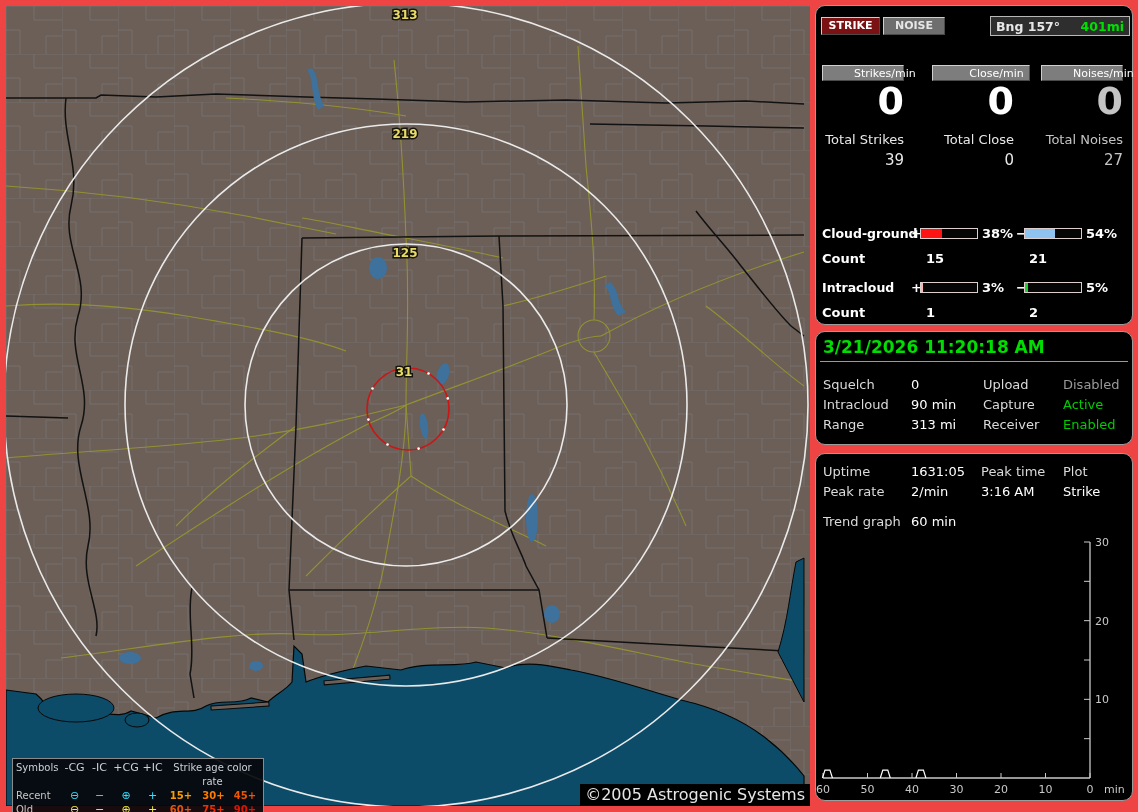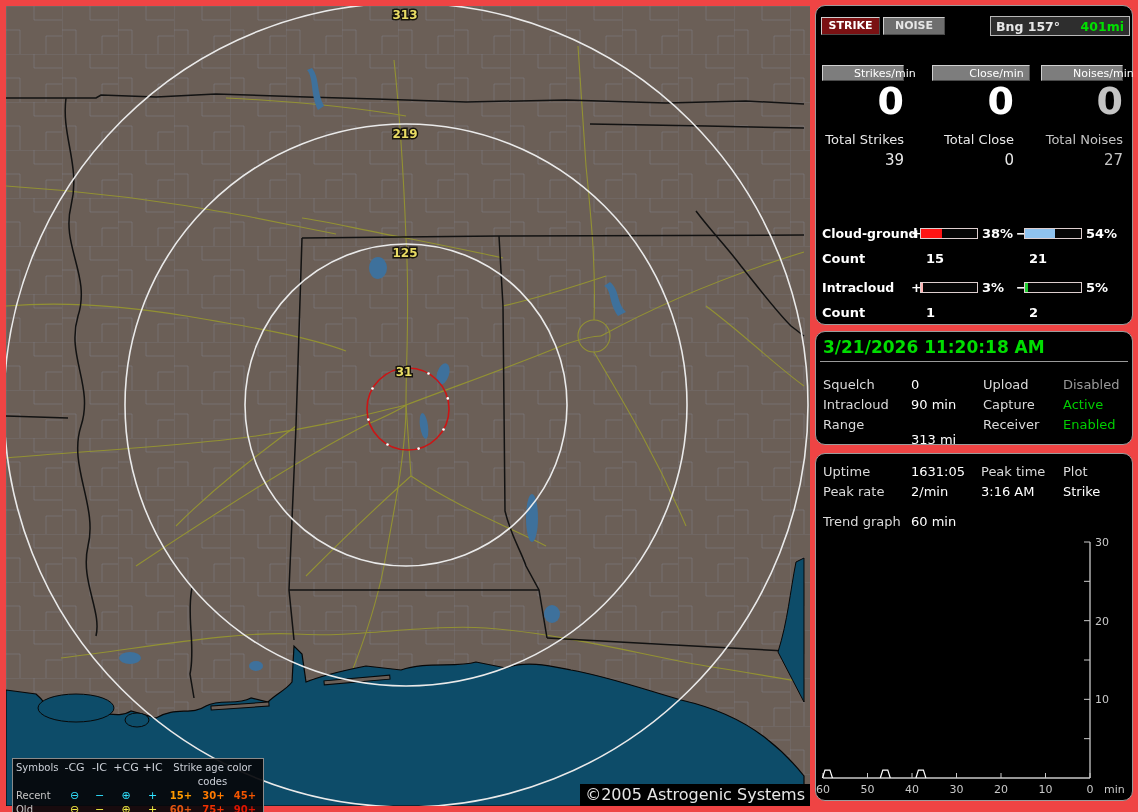--- a/index.html
+++ b/index.html
@@ -143,21 +143,21 @@
       <text class="ringlabel" x="399" y="251">125</text>
       <text class="ringlabel" x="398" y="370">31</text>
     </svg>
 
     <div class="legend">
       <span class="hdr">Symbols</span>
       <span class="hdr sym">-CG</span>
       <span class="hdr sym">-IC</span>
       <span class="hdr sym">+CG</span>
       <span class="hdr sym">+IC</span>
-      <span class="agehdr">Strike age color codes</span>
+      <span class="agehdr">Strike age color rate</span>
 
       <span class="lbl">Recent</span>
       <span class="sym" style="color: rgb(47, 226, 255);">⊖</span>
       <span class="sym" style="color: rgb(47, 226, 255);">−</span>
       <span class="sym" style="color: rgb(47, 226, 255);">⊕</span>
       <span class="sym" style="color: rgb(47, 226, 255);">+</span>
       <span class="age" style="color: rgb(255, 155, 0);">15+</span>
       <span class="age" style="color: rgb(255, 122, 0);">30+</span>
       <span class="age" style="color: rgb(242, 85, 0);">45+</span>
 
@@ -237,21 +237,21 @@
     <div class="abs srow-v" style="left:95px;top:45px;">0</div>
     <div class="abs srow-l" style="left:167px;top:45px;">Upload</div>
     <div class="abs srow-v" style="left: 247px; top: 45px; color: rgb(154, 154, 154);">Disabled</div>
 
     <div class="abs srow-l" style="left:7px;top:65px;">Intracloud</div>
     <div class="abs srow-v" style="left:95px;top:65px;">90 min</div>
     <div class="abs srow-l" style="left:167px;top:65px;">Capture</div>
     <div class="abs srow-v" style="left: 247px; top: 65px; color: rgb(0, 204, 0);">Active</div>
 
     <div class="abs srow-l" style="left:7px;top:85px;">Range</div>
-    <div class="abs srow-v" style="left:95px;top:85px;margin-top:15px;">313 mi</div>
+    <div class="abs srow-v" style="left:95px;top:85px;">313 mi</div>
     <div class="abs srow-l" style="left:167px;top:85px;">Receiver</div>
     <div class="abs srow-v" style="left: 247px; top: 85px; color: rgb(0, 204, 0);">Enabled</div>
   </div>
 
   <div class="panel" id="panel-bot">
     <div class="abs srow-l" style="left:7px;top:10px;">Uptime</div>
     <div class="abs srow-v" style="left:95px;top:10px;">1631:05</div>
     <div class="abs srow-l" style="left:165px;top:10px;">Peak time</div>
     <div class="abs srow-l" style="left:247px;top:10px;">Plot</div>
 

